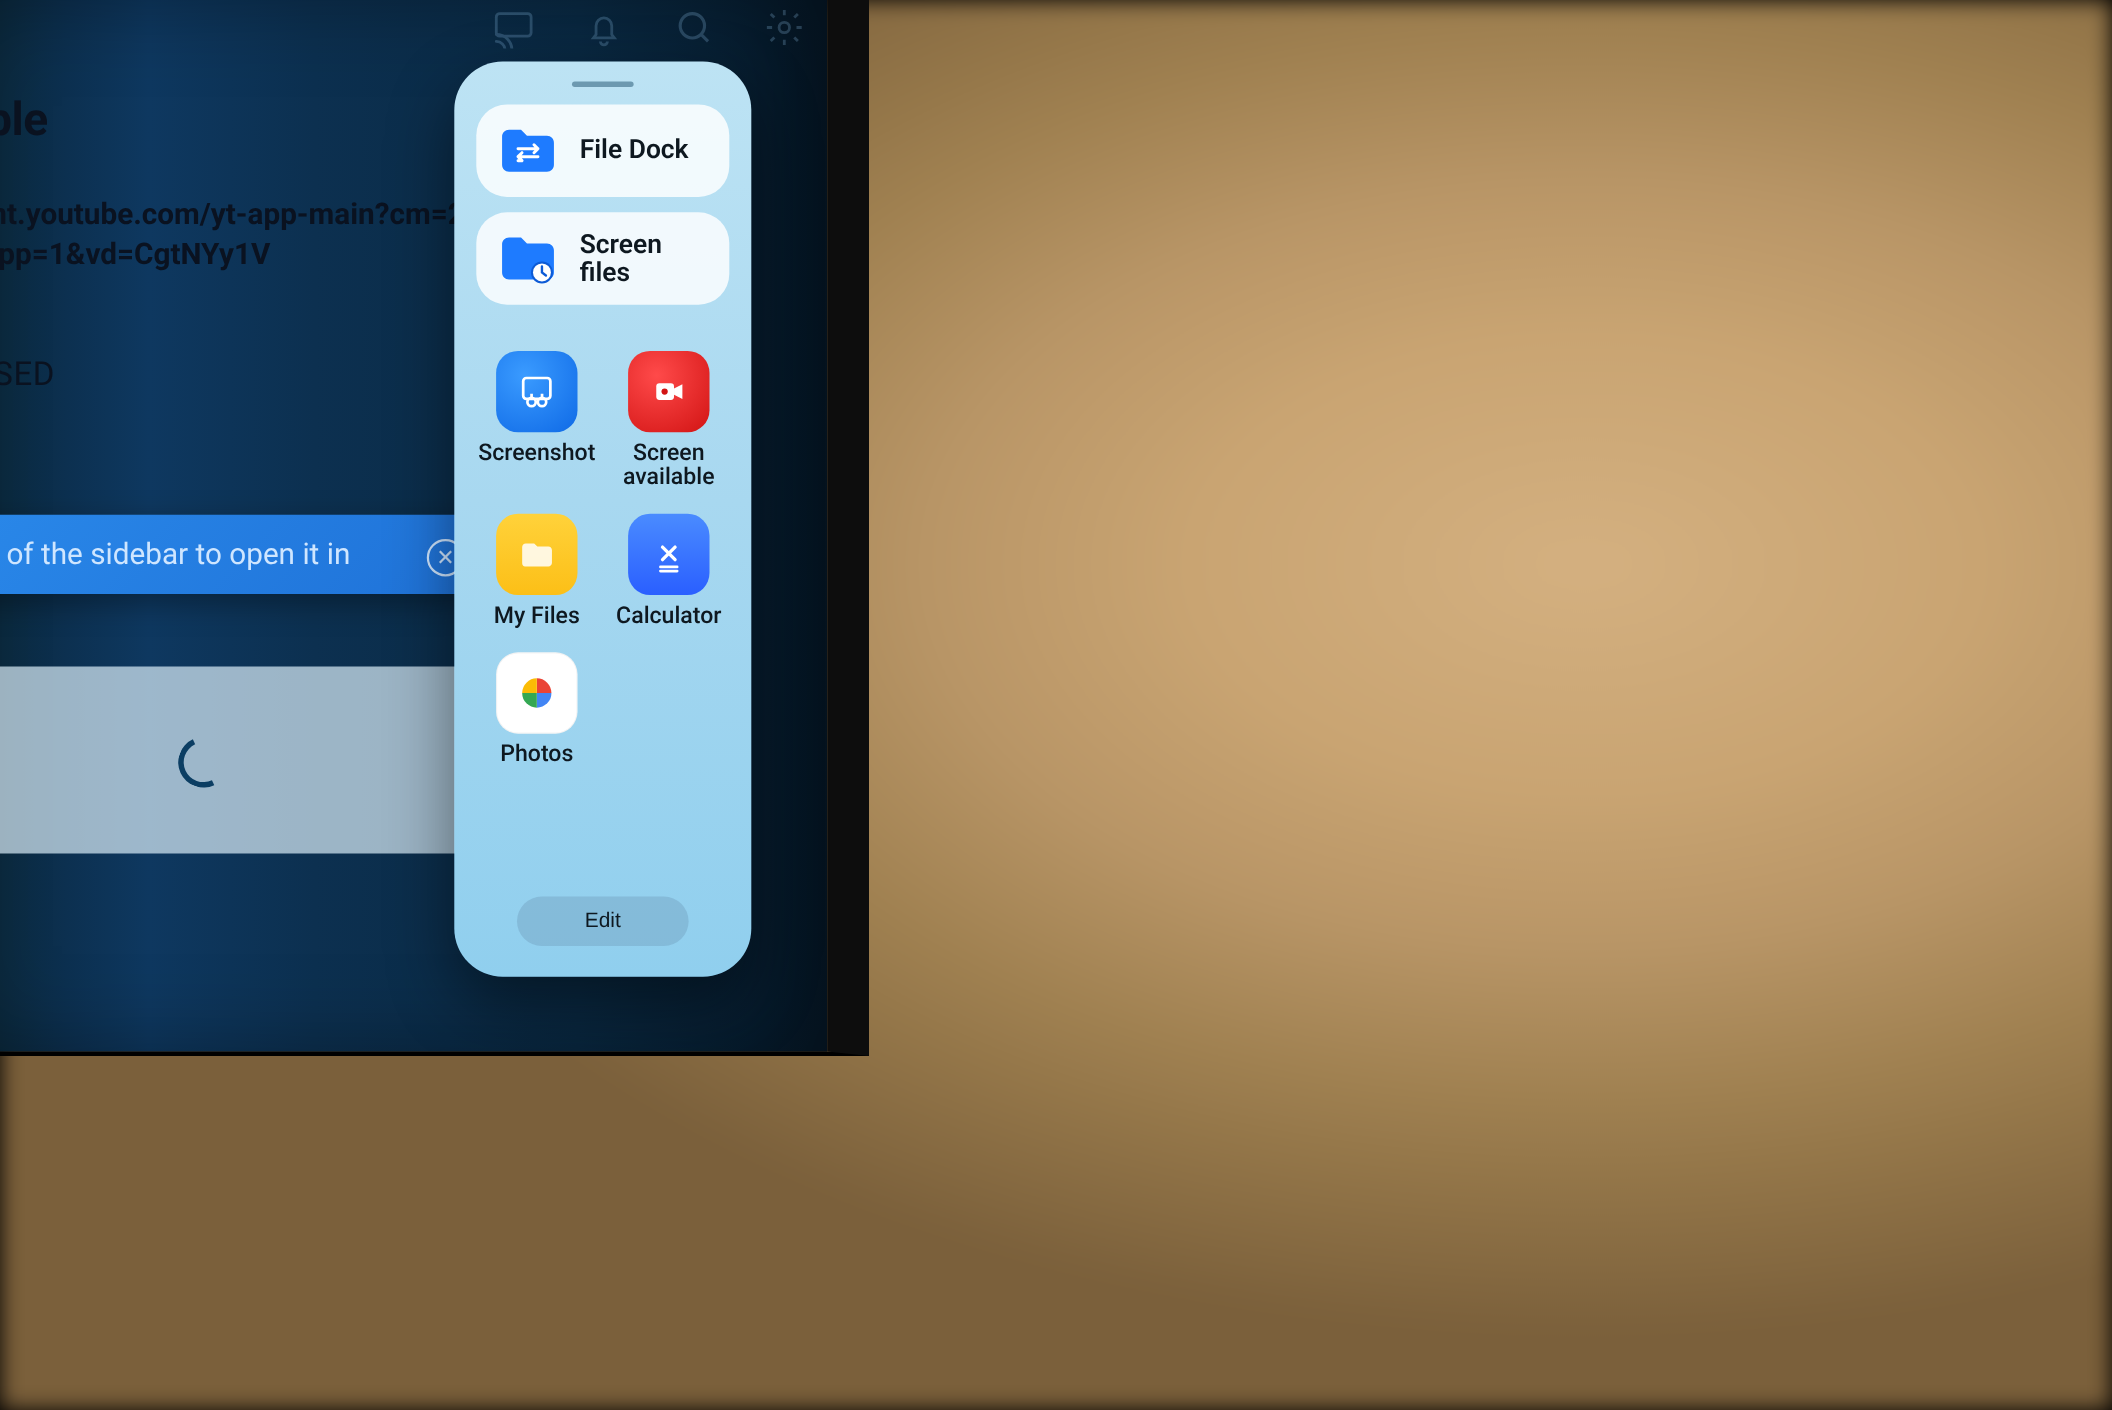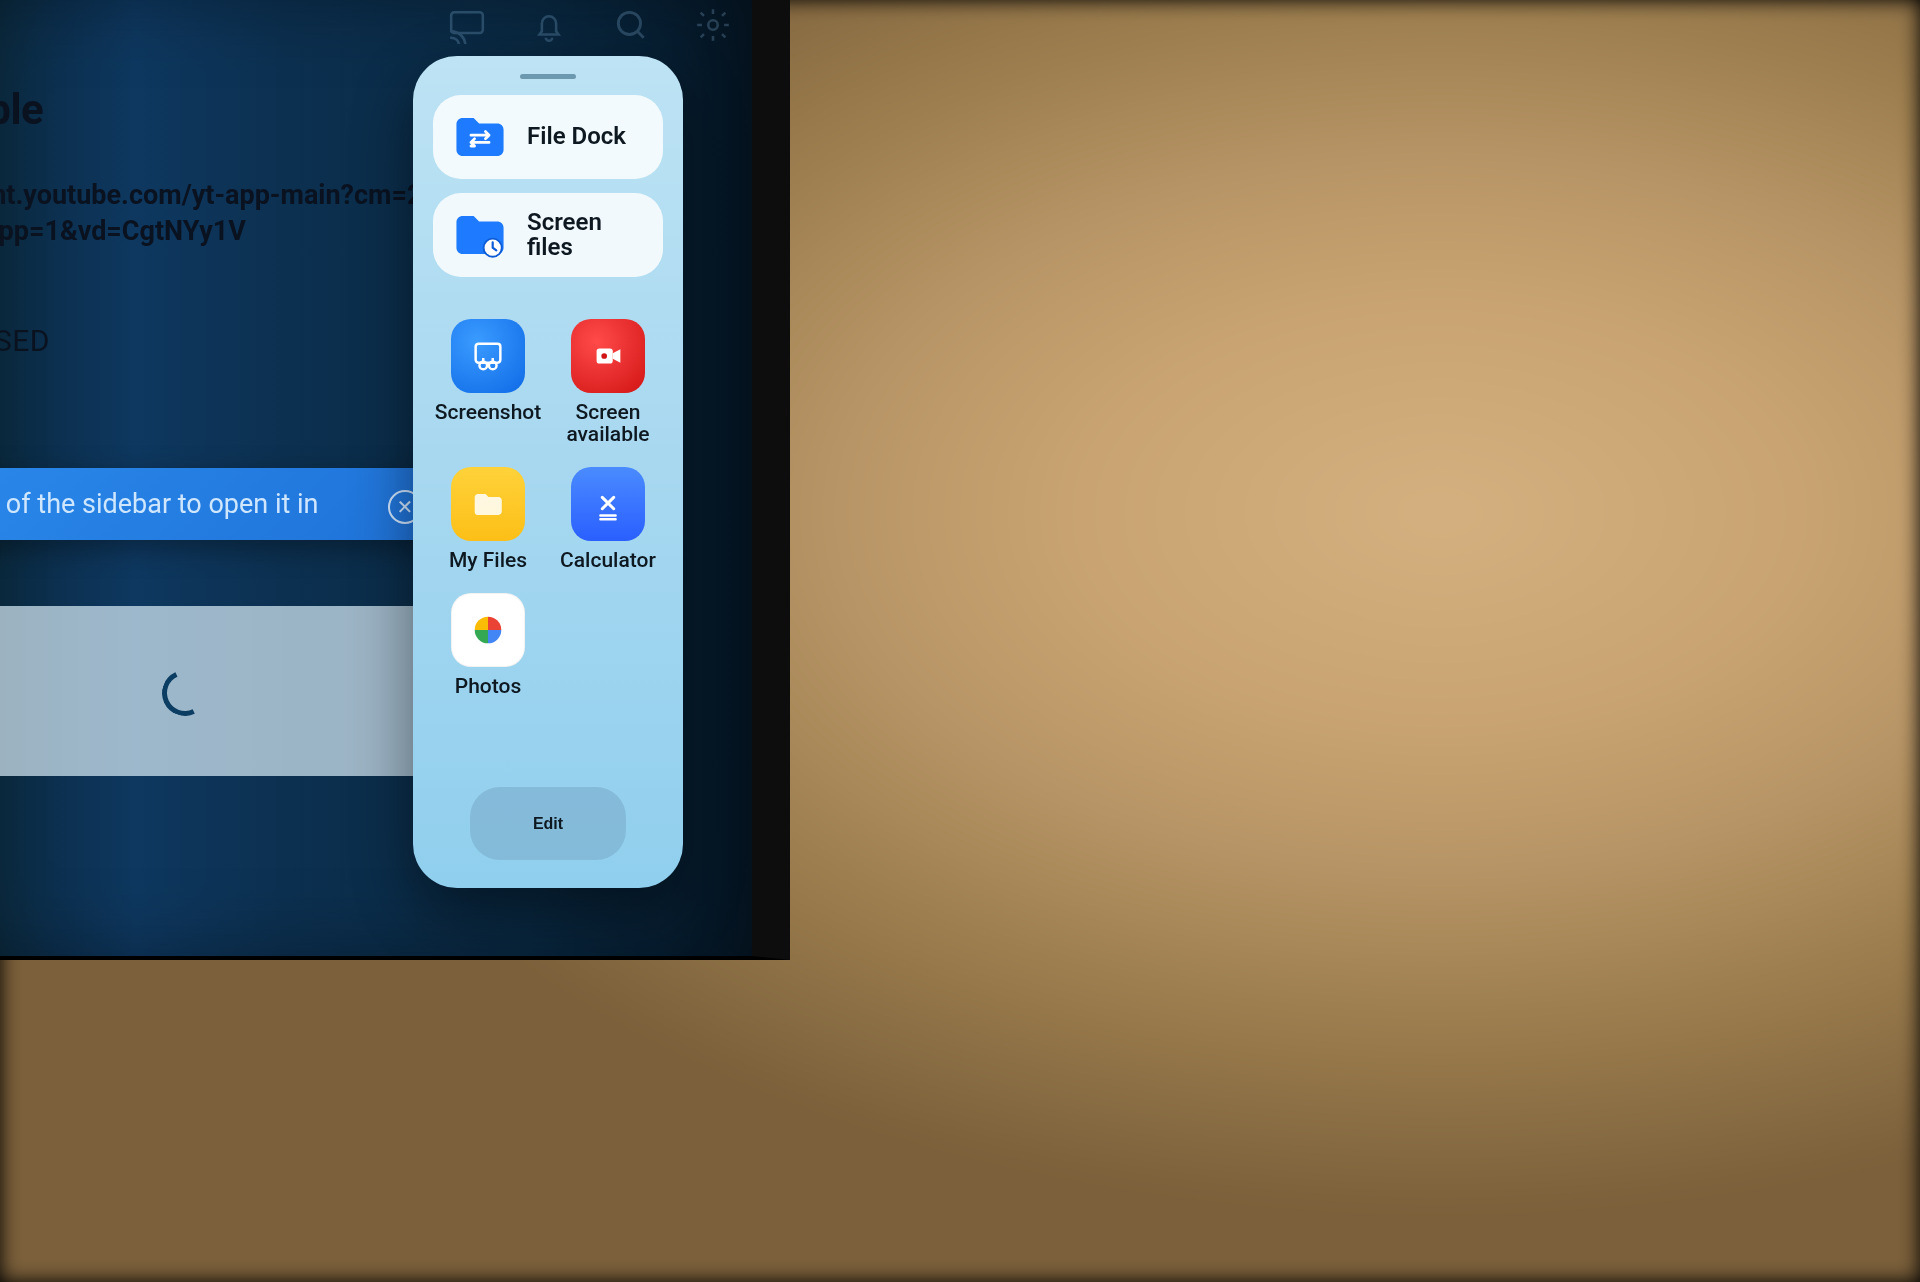--- a/index.html
+++ b/index.html
@@ -171,25 +171,25 @@
   }
 
   .circle-blue { background: radial-gradient(circle at 35% 30%,#3a9bff,#0f6ae6); border-radius: 50%; }
   .circle-red  { background: radial-gradient(circle at 35% 30%,#ff4a4a,#d21414); border-radius: 50%; }
   .sq-yellow   { background: linear-gradient(180deg,#ffd23a,#fcbf17); }
   .sq-blue     { background: linear-gradient(180deg,#4a8bff,#2a5fff); }
   .sq-white    { background: #fff; box-shadow: inset 0 0 0 1px rgba(0,0,0,0.05); }
 
   .edit-btn {
     margin: auto auto 8px;
-    width: 156px; height: 73px;
+    width: 156px; height: 45px;
     border-radius: 30px;
     background: rgba(120,170,200,0.55);
     color: #0e1820;
-    font-size: 16px; font-weight: 700;
+    font-size: 19px; font-weight: 400;
     display: flex; align-items: center; justify-content: center;
     cursor: pointer;
     border: none;
   }
 
   svg.small { width: 38px; height: 38px; }
 </style>
 </head>
 <body>
 

